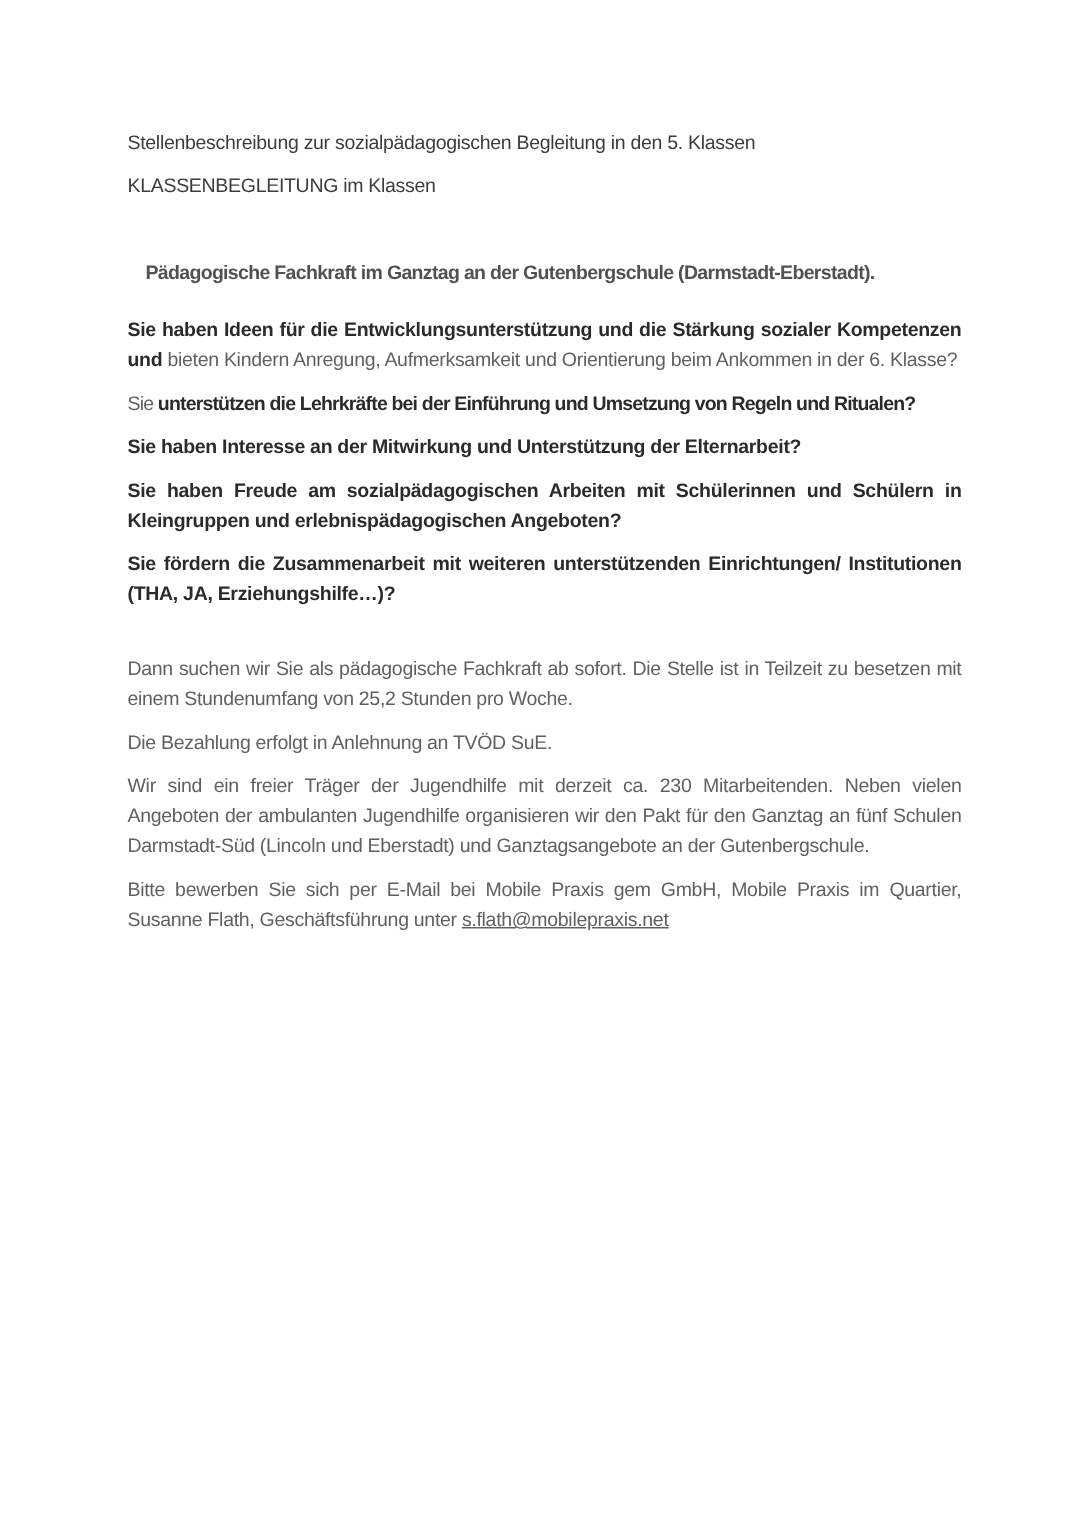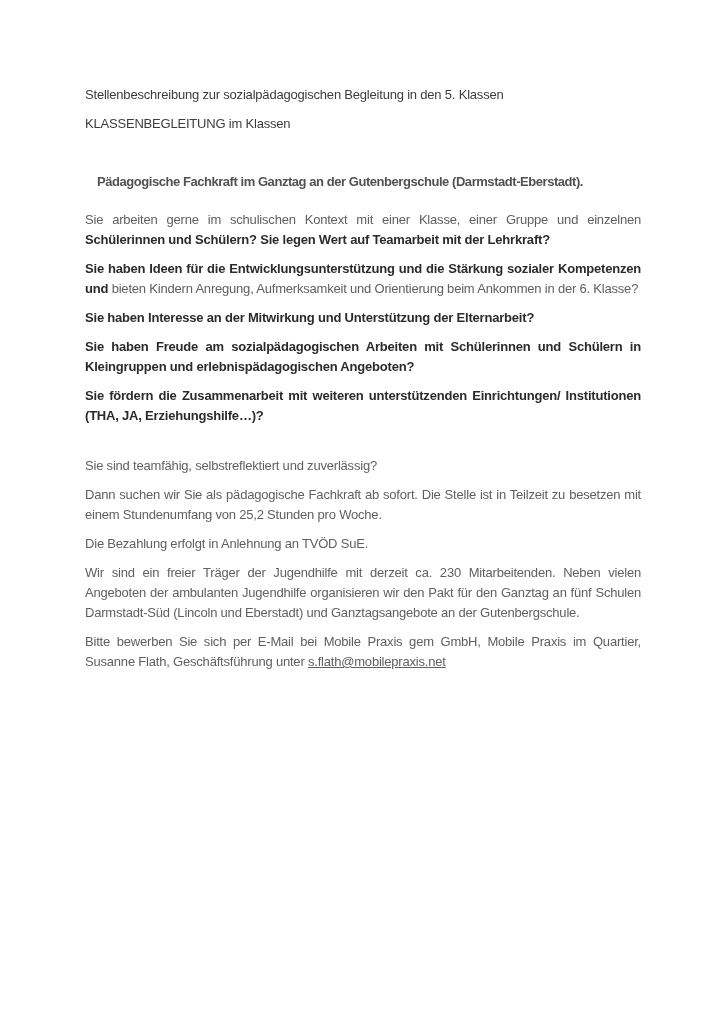--- a/index.html
+++ b/index.html
@@ -59,34 +59,33 @@
 <main class="page">
 
   <p class="para dark single">Stellenbeschreibung zur sozialpädagogischen Begleitung in den 5. Klassen</p>
 
   <p class="para dark single">KLASSENBEGLEITUNG im Klassen</p>
 
   <div class="spacer-a"></div>
 
   <p class="para single heading"><span class="heading-text">Pädagogische Fachkraft im Ganztag an der Gutenbergschule (Darmstadt-Eberstadt).</span></p>
 
-  <p class="para"><span class="gray">Sie arbeiten gerne im schulischen Kontext mit einer Klasse, einer Gruppe und einzelnen </span><span class="bold">Schülerinnen und Schülern? Sie legen Wert auf Teamarbeit mit der Lehrkraft?</span></p>
 
   <p class="para"><span class="bold">Sie haben Ideen für die Entwicklungsunterstützung und die Stärkung sozialer Kompetenzen und </span><span class="gray">bieten Kindern Anregung, Aufmerksamkeit und Orientierung beim Ankommen in der 6. Klasse?</span></p>
 
+  <p class="para single squeeze"><span class="gray">Sie </span><span class="bold">unterstützen die Lehrkräfte bei der Einführung und Umsetzung von Regeln und Ritualen?</span></p>
 
   <p class="para bold single">Sie haben Interesse an der Mitwirkung und Unterstützung der Elternarbeit?</p>
 
   <p class="para bold">Sie haben Freude am sozialpädagogischen Arbeiten mit Schülerinnen und Schülern in Kleingruppen und erlebnispädagogischen Angeboten?</p>
 
   <p class="para bold">Sie fördern die Zusammenarbeit mit weiteren unterstützenden Einrichtungen/ Institutionen (THA, JA, Erziehungshilfe…)?</p>
 
   <div class="spacer-b"></div>
 
-  <p class="para gray single">Sie sind teamfähig, selbstreflektiert und zuverlässig?</p>
 
   <p class="para gray">Dann suchen wir Sie als pädagogische Fachkraft ab sofort. Die Stelle ist in Teilzeit zu besetzen mit einem Stundenumfang von 25,2 Stunden pro Woche.</p>
 
   <p class="para gray single">Die Bezahlung erfolgt in Anlehnung an TVÖD SuE.</p>
 
   <p class="para gray">Wir sind ein freier Träger der Jugendhilfe mit derzeit ca. 230 Mitarbeitenden. Neben vielen Angeboten der ambulanten Jugendhilfe organisieren wir den Pakt für den Ganztag an fünf Schulen Darmstadt-Süd (Lincoln und Eberstadt) und Ganztagsangebote an der Gutenbergschule.</p>
 
   <p class="para gray"><span class="gray">Bitte bewerben Sie sich per E-Mail bei Mobile Praxis gem GmbH, Mobile Praxis im Quartier, Susanne Flath, Geschäftsführung unter </span><a class="email">s.flath@mobilepraxis.net</a></p>
 
 </main>

